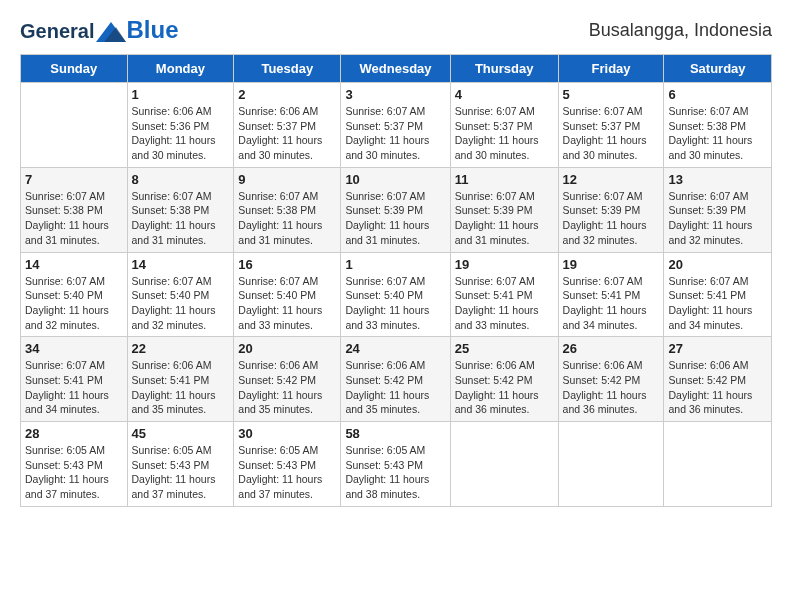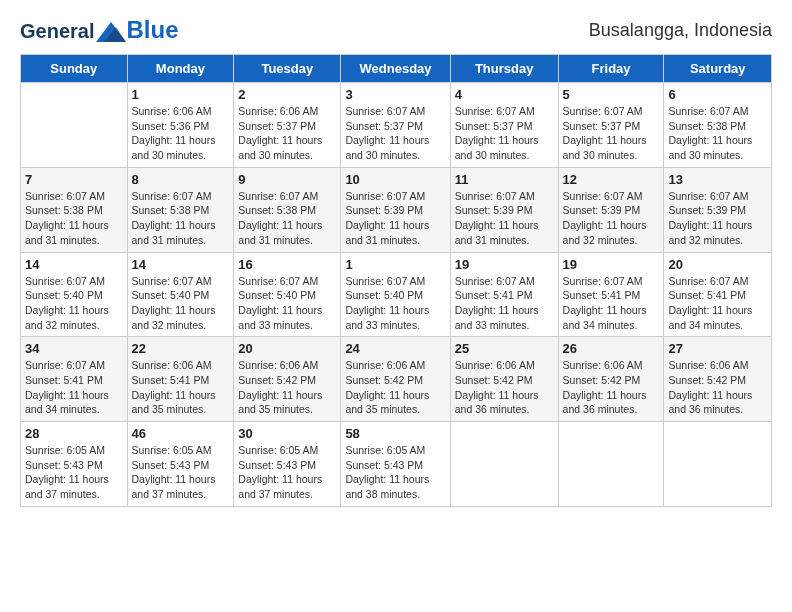--- a/index.html
+++ b/index.html
@@ -319,21 +319,21 @@
       </tr>
       <tr>
         <td>
           <div class="day-num">28</div>
           <div class="day-info" style="white-space: pre-line;">Sunrise: 6:05 AM
 Sunset: 5:43 PM
 Daylight: 11 hours
 and 37 minutes.</div>
         </td>
         <td>
-          <div class="day-num">46</div>
+          <div class="day-num">45</div>
           <div class="day-info" style="white-space: pre-line;">Sunrise: 6:05 AM
 Sunset: 5:43 PM
 Daylight: 11 hours
 and 37 minutes.</div>
         </td>
         <td>
           <div class="day-num">30</div>
           <div class="day-info" style="white-space: pre-line;">Sunrise: 6:05 AM
 Sunset: 5:43 PM
 Daylight: 11 hours

